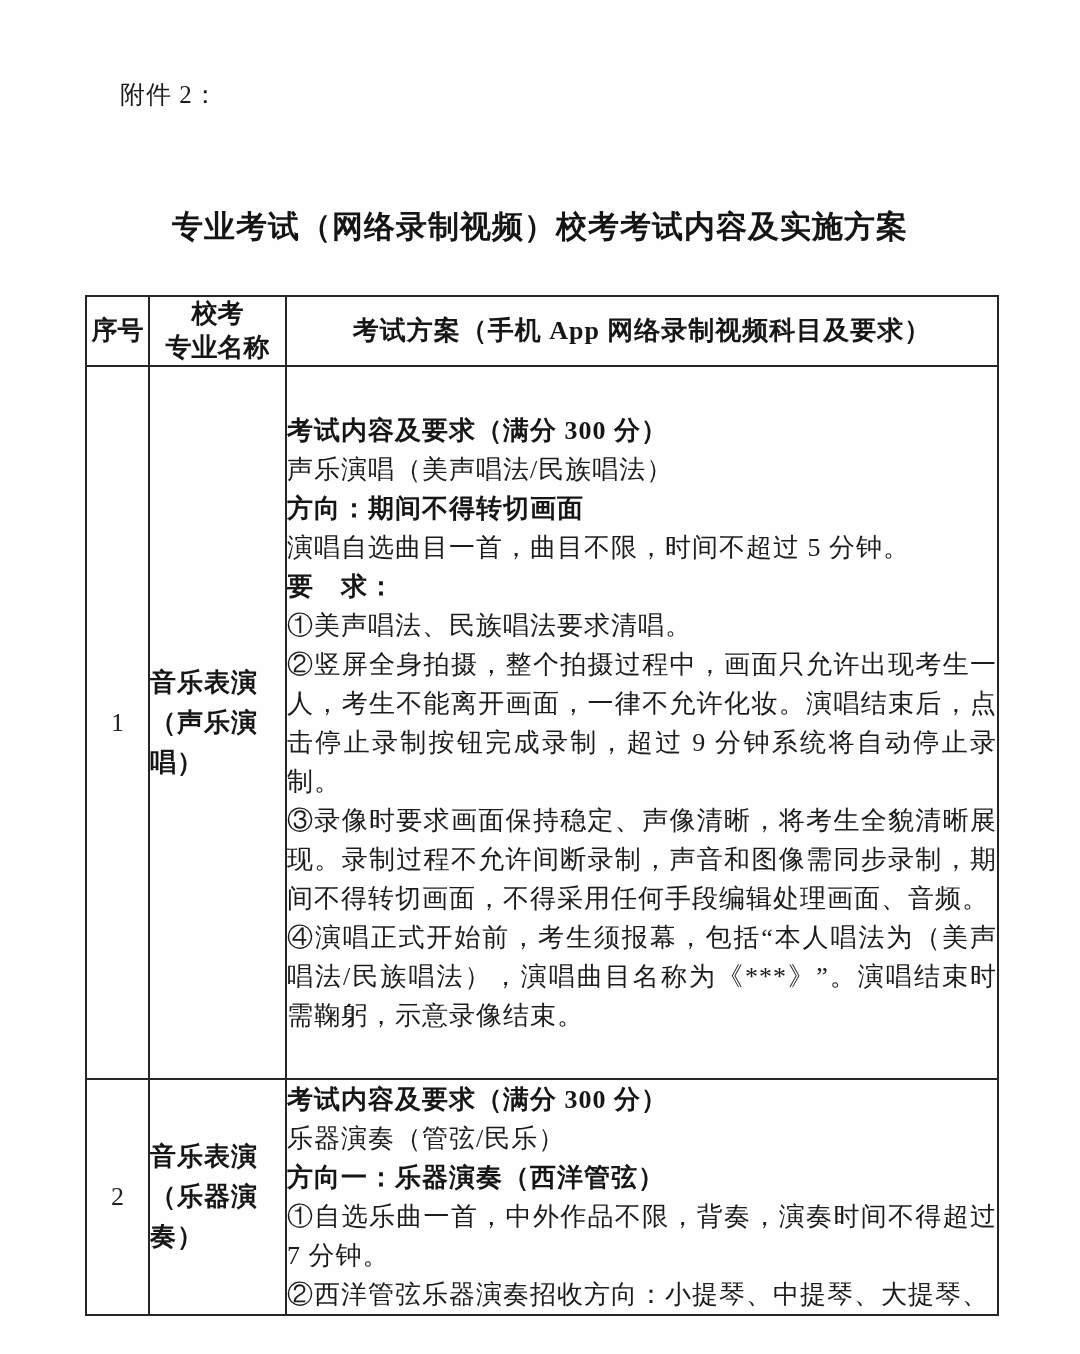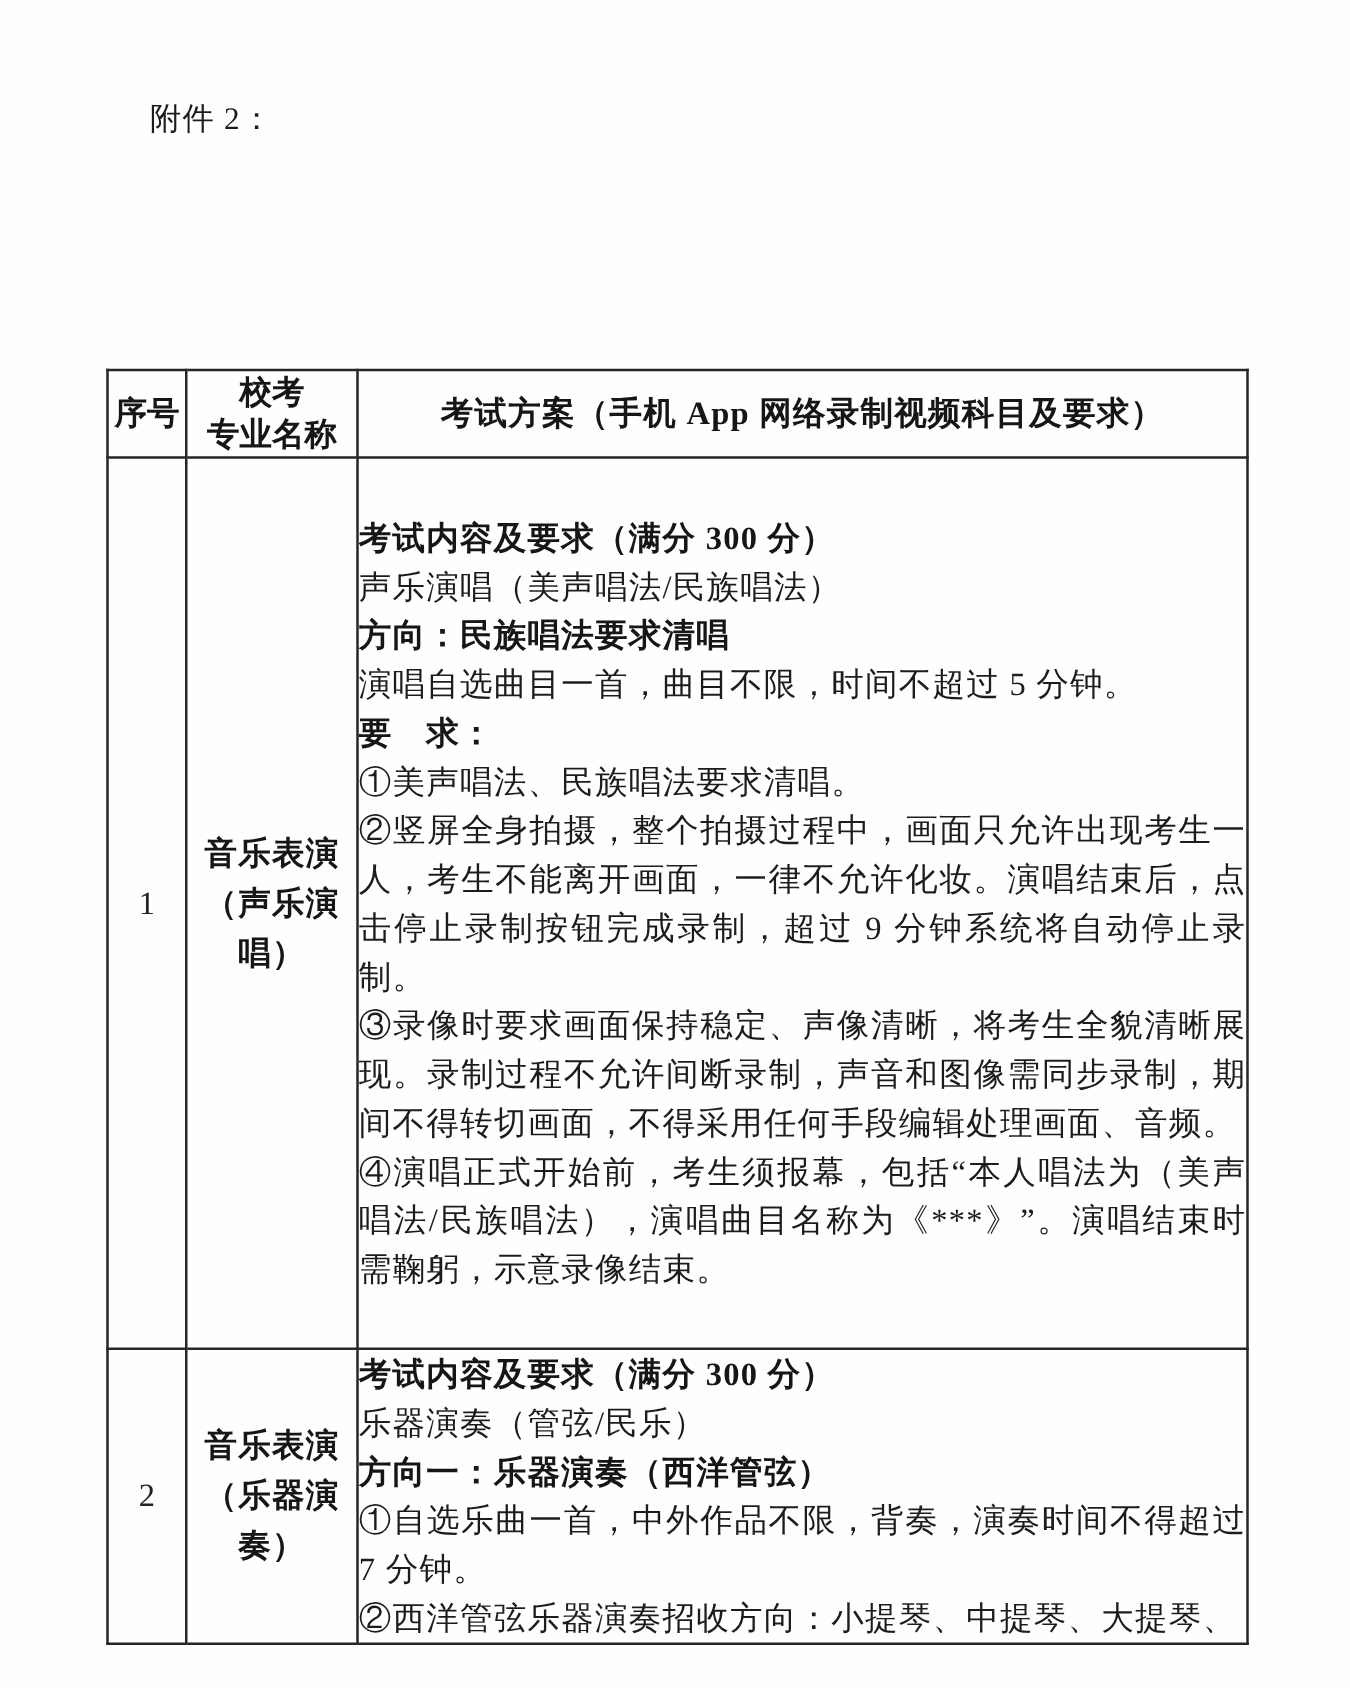--- a/index.html
+++ b/index.html
@@ -70,21 +70,20 @@
   .th-plan { letter-spacing: 1px; border-radius: 25px; }
 
   tr.row1 { height: 713px; }
 
   .num-cell {
     text-align: center;
     font-size: 26px;
     color: #222;
   }
   .major-cell {
-    text-align: center;
     font-weight: bold;
     font-size: 26px;
     line-height: 40px;
     letter-spacing: 1px;
     padding: 0 9px;
     color: #161616;
   }
   .content-cell {
     vertical-align: top;
     padding: 44px 10px 6px 12px;
@@ -102,20 +101,21 @@
   }
 </style>
 </head>
 <body>
 
 <div class="page">
 
   <div class="attachment">附件 2：</div>
 
 
+  <div class="title t2">专业考试（网络录制视频）校考考试内容及实施方案</div>
 
   <table class="exam-table">
     <colgroup>
       <col class="c1">
       <col class="c2">
       <col class="c3">
     </colgroup>
     <thead>
       <tr>
         <th class="th-no">
@@ -130,21 +130,21 @@
         </th>
       </tr>
     </thead>
     <tbody>
       <tr class="row1">
         <td class="num-cell">1</td>
         <td class="major-cell">音乐表演（声乐演唱）</td>
         <td class="content-cell">
           <p class="para bold">考试内容及要求（满分 300 分）</p>
           <p class="para">声乐演唱（美声唱法/民族唱法）</p>
-          <p class="para bold">方向：民族唱法要求清唱</p>
+          <p class="para bold">方向：期间不得转切画面</p>
           <p class="para">演唱自选曲目一首，曲目不限，时间不超过 5 分钟。</p>
           <p class="para bold">要　求：</p>
           <p class="para">①美声唱法、民族唱法要求清唱。</p>
           <p class="para">②竖屏全身拍摄，整个拍摄过程中，画面只允许出现考生一人，考生不能离开画面，一律不允许化妆。演唱结束后，点击停止录制按钮完成录制，超过 9 分钟系统将自动停止录制。</p>
           <p class="para">③录像时要求画面保持稳定、声像清晰，将考生全貌清晰展现。录制过程不允许间断录制，声音和图像需同步录制，期间不得转切画面，不得采用任何手段编辑处理画面、音频。</p>
           <p class="para">④演唱正式开始前，考生须报幕，包括“本人唱法为（美声唱法/民族唱法），演唱曲目名称为《***》”。演唱结束时需鞠躬，示意录像结束。</p>
         </td>
       </tr>
       <tr class="row2">
         <td class="num-cell">2</td>

